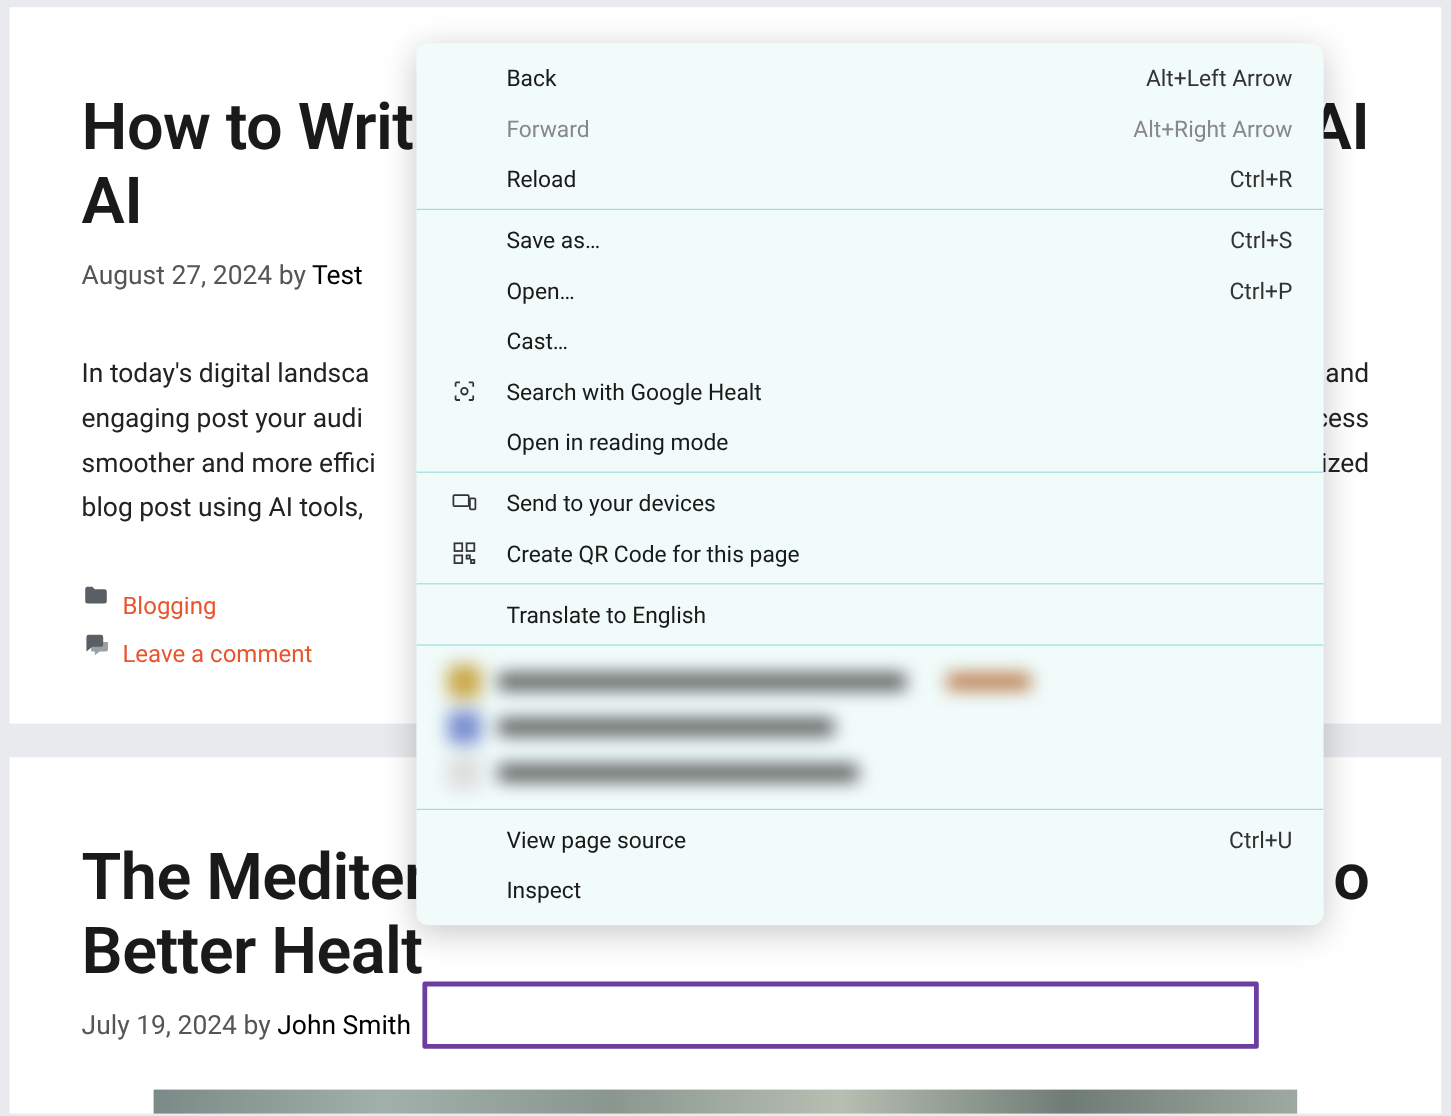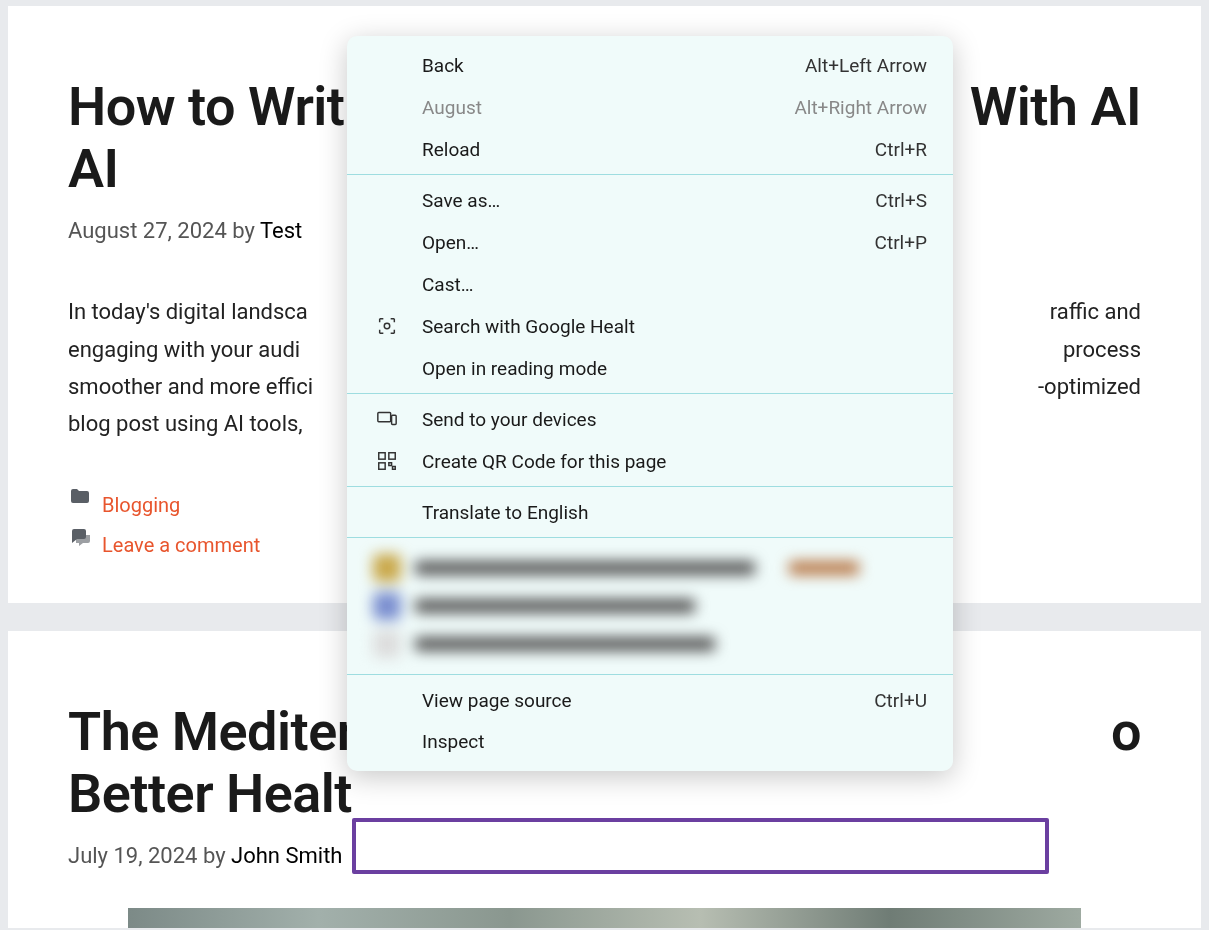--- a/index.html
+++ b/index.html
@@ -64,21 +64,21 @@
     margin: 40px 60px 0 60px;
     height: 20px;
     background: linear-gradient(90deg,#7c8a87,#a2b0ab,#8a978f,#b7beb2,#6f7c75,#9eaaa1);
   }
 
   
   .context-menu {
     position: absolute;
     top: 36px;
     left: 347px;
-    width: 606px;
+    width: 756px;
     background: #f0fbfa;
     border-radius: 10px;
     box-shadow: 0 6px 28px rgba(0,0,0,0.22);
     font-size: 19px;
     color: #1a1a1a;
     overflow: hidden;
   }
   .cm-item {
     display: flex;
     align-items: center;
@@ -151,21 +151,21 @@
       <span>August 27, 2024</span>
       <span>by</span>
       <a class="author">Test</a>
     </div>
     <p class="excerpt">
       <span style="display:flex;justify-content:space-between;">
         <span>In today's digital landsca</span>
         <span>raffic and</span>
       </span>
       <span style="display:flex;justify-content:space-between;">
-        <span>engaging with your audi</span>
+        <span>engaging post your audi</span>
         <span>process</span>
       </span>
       <span style="display:flex;justify-content:space-between;">
         <span>smoother and more effici</span>
         <span>-optimized</span>
       </span>
       <span>blog post using AI tools,</span>
     </p>
     <div class="footer-meta">
       <div class="footer-row">
@@ -205,21 +205,21 @@
   </article>
 
 </div>
 
 <div class="context-menu">
   <div class="cm-item">
     <span>Back</span>
     <span class="shortcut">Alt+Left Arrow</span>
   </div>
   <div class="cm-item disabled">
-    <span>August</span>
+    <span>Forward</span>
     <span class="shortcut">Alt+Right Arrow</span>
   </div>
   <div class="cm-item">
     <span>Reload</span>
     <span class="shortcut">Ctrl+R</span>
   </div>
   <div class="cm-sep"></div>
   <div class="cm-item">
     <span>Save as…</span>
     <span class="shortcut">Ctrl+S</span>

